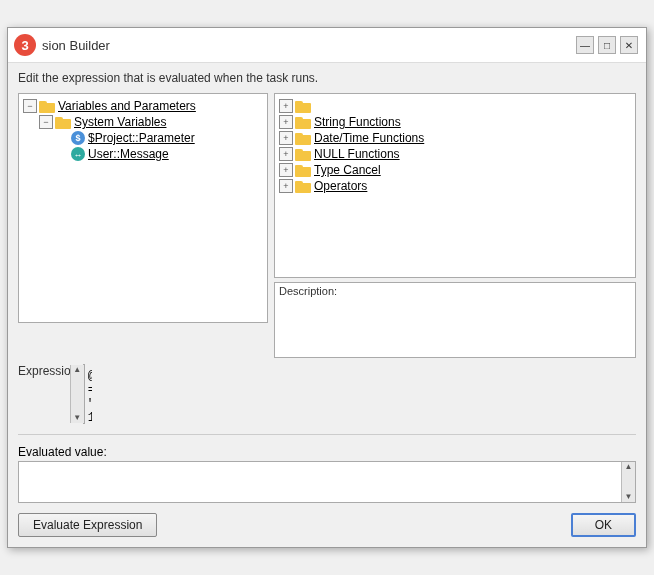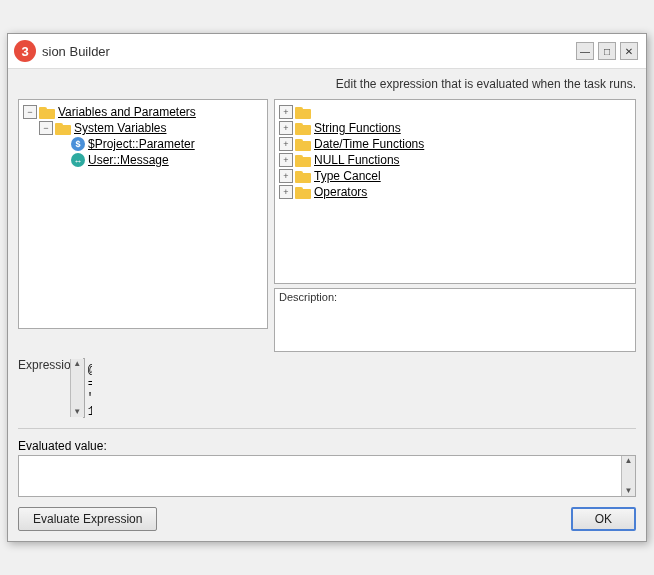--- a/index.html
+++ b/index.html
@@ -71,21 +71,20 @@
     .window-body {
       padding: 8px 10px 10px 10px;
       display: flex;
       flex-direction: column;
       gap: 6px;
     }
     .description-text {
       font-size: 12px;
       color: #333;
       margin-bottom: 2px;
-      text-align: right;
     }
     .panes-row {
       display: flex;
       gap: 6px;
     }
     .left-pane {
       width: 250px;
       flex-shrink: 0;
       border: 1px solid #aaa;
       background: #fff;
@@ -102,21 +101,21 @@
     .right-top {
       border: 1px solid #aaa;
       background: #fff;
       height: 185px;
       overflow-y: auto;
       padding: 4px 2px;
     }
     .right-desc {
       border: 1px solid #aaa;
       background: #fff;
-      height: 64px;
+      height: 76px;
       padding: 2px 4px;
     }
     .right-desc-label {
       font-size: 11px;
       color: #333;
       margin-bottom: 2px;
     }
     .tree-item {
       display: flex;
       align-items: center;

